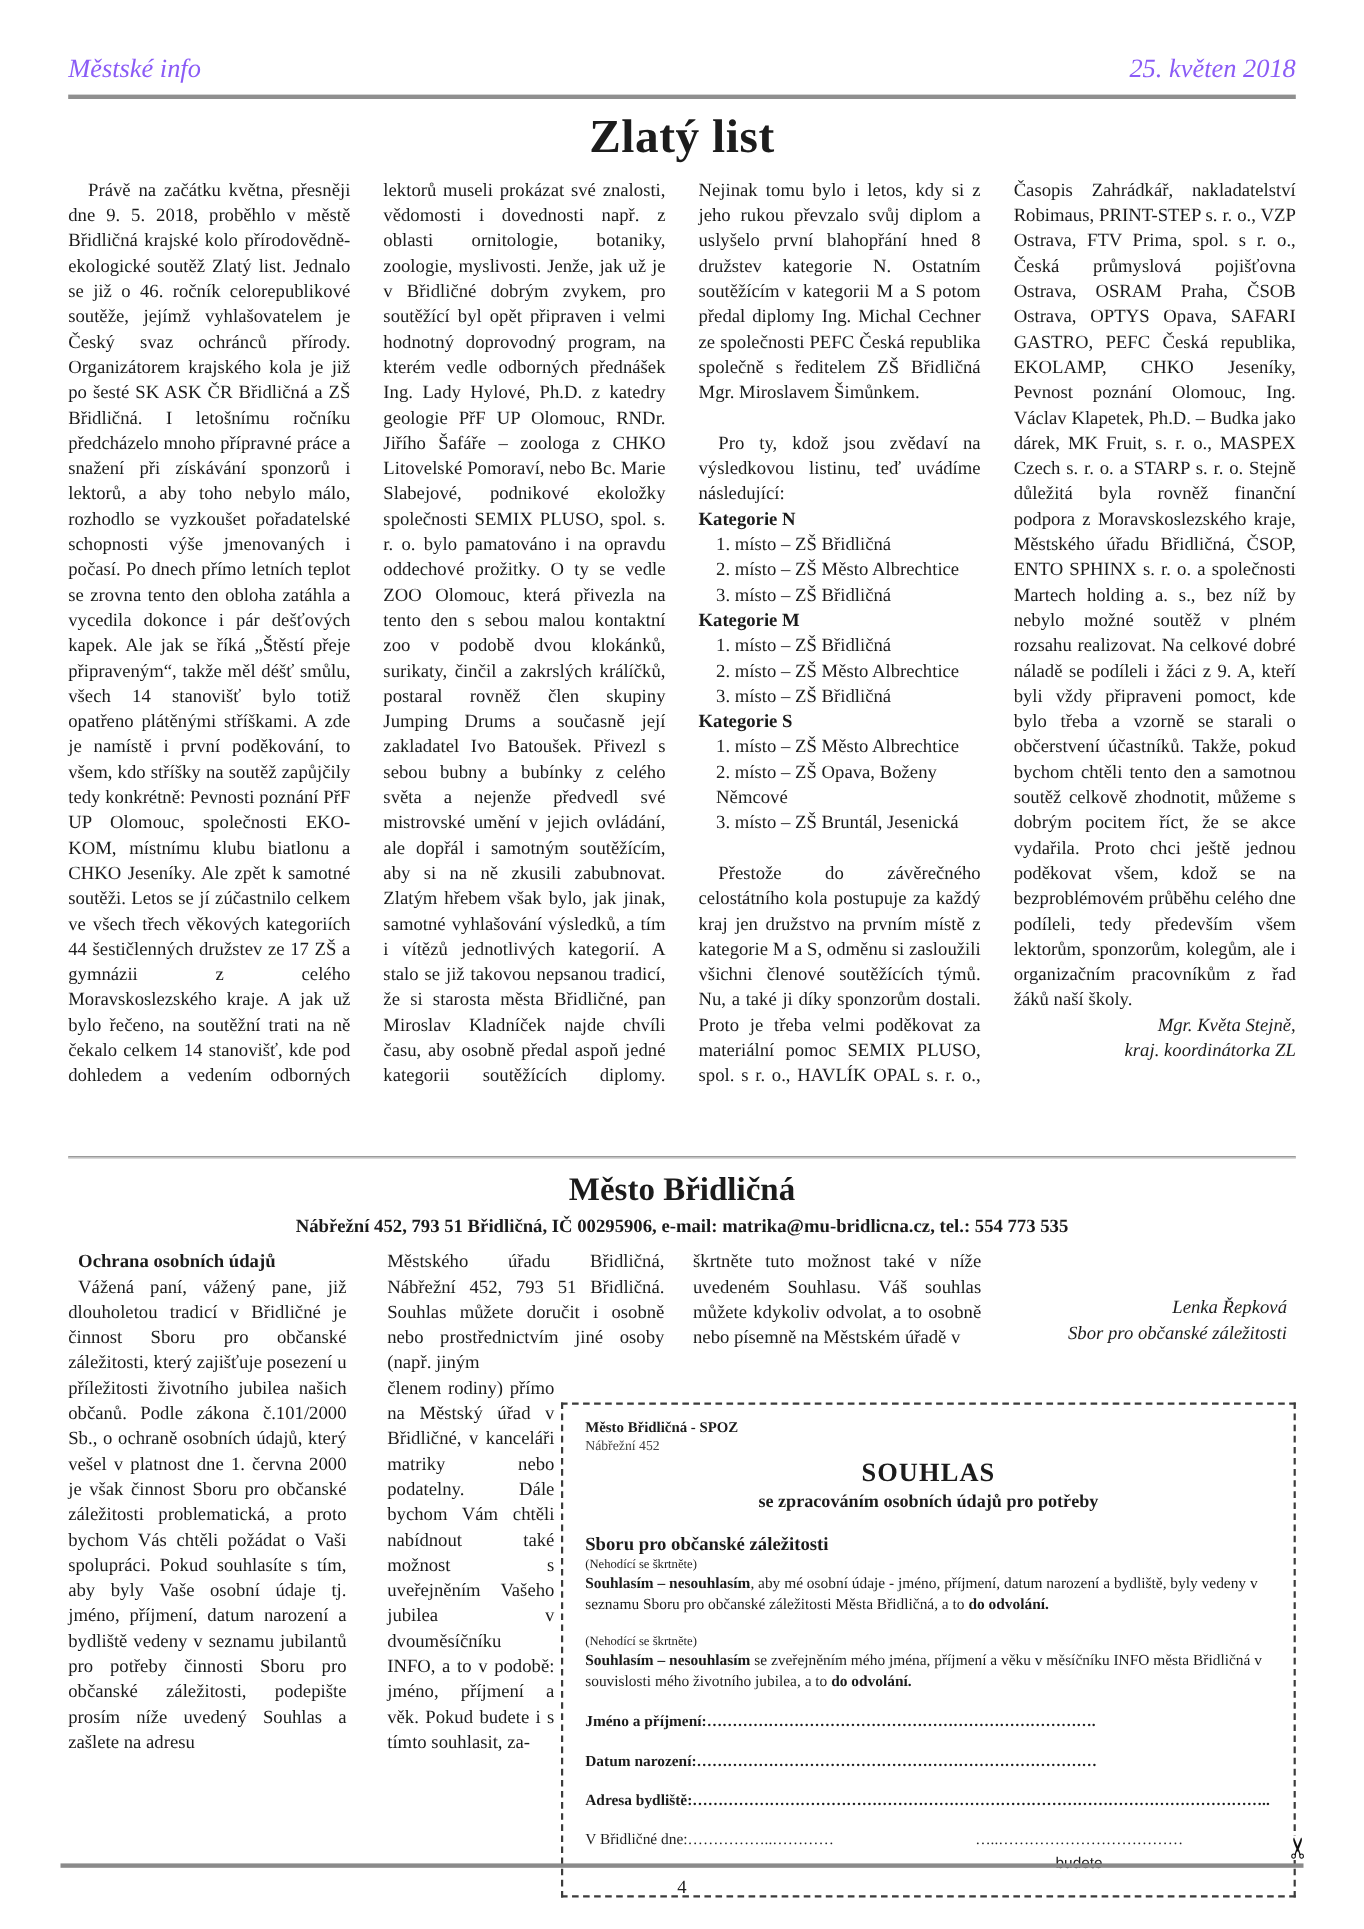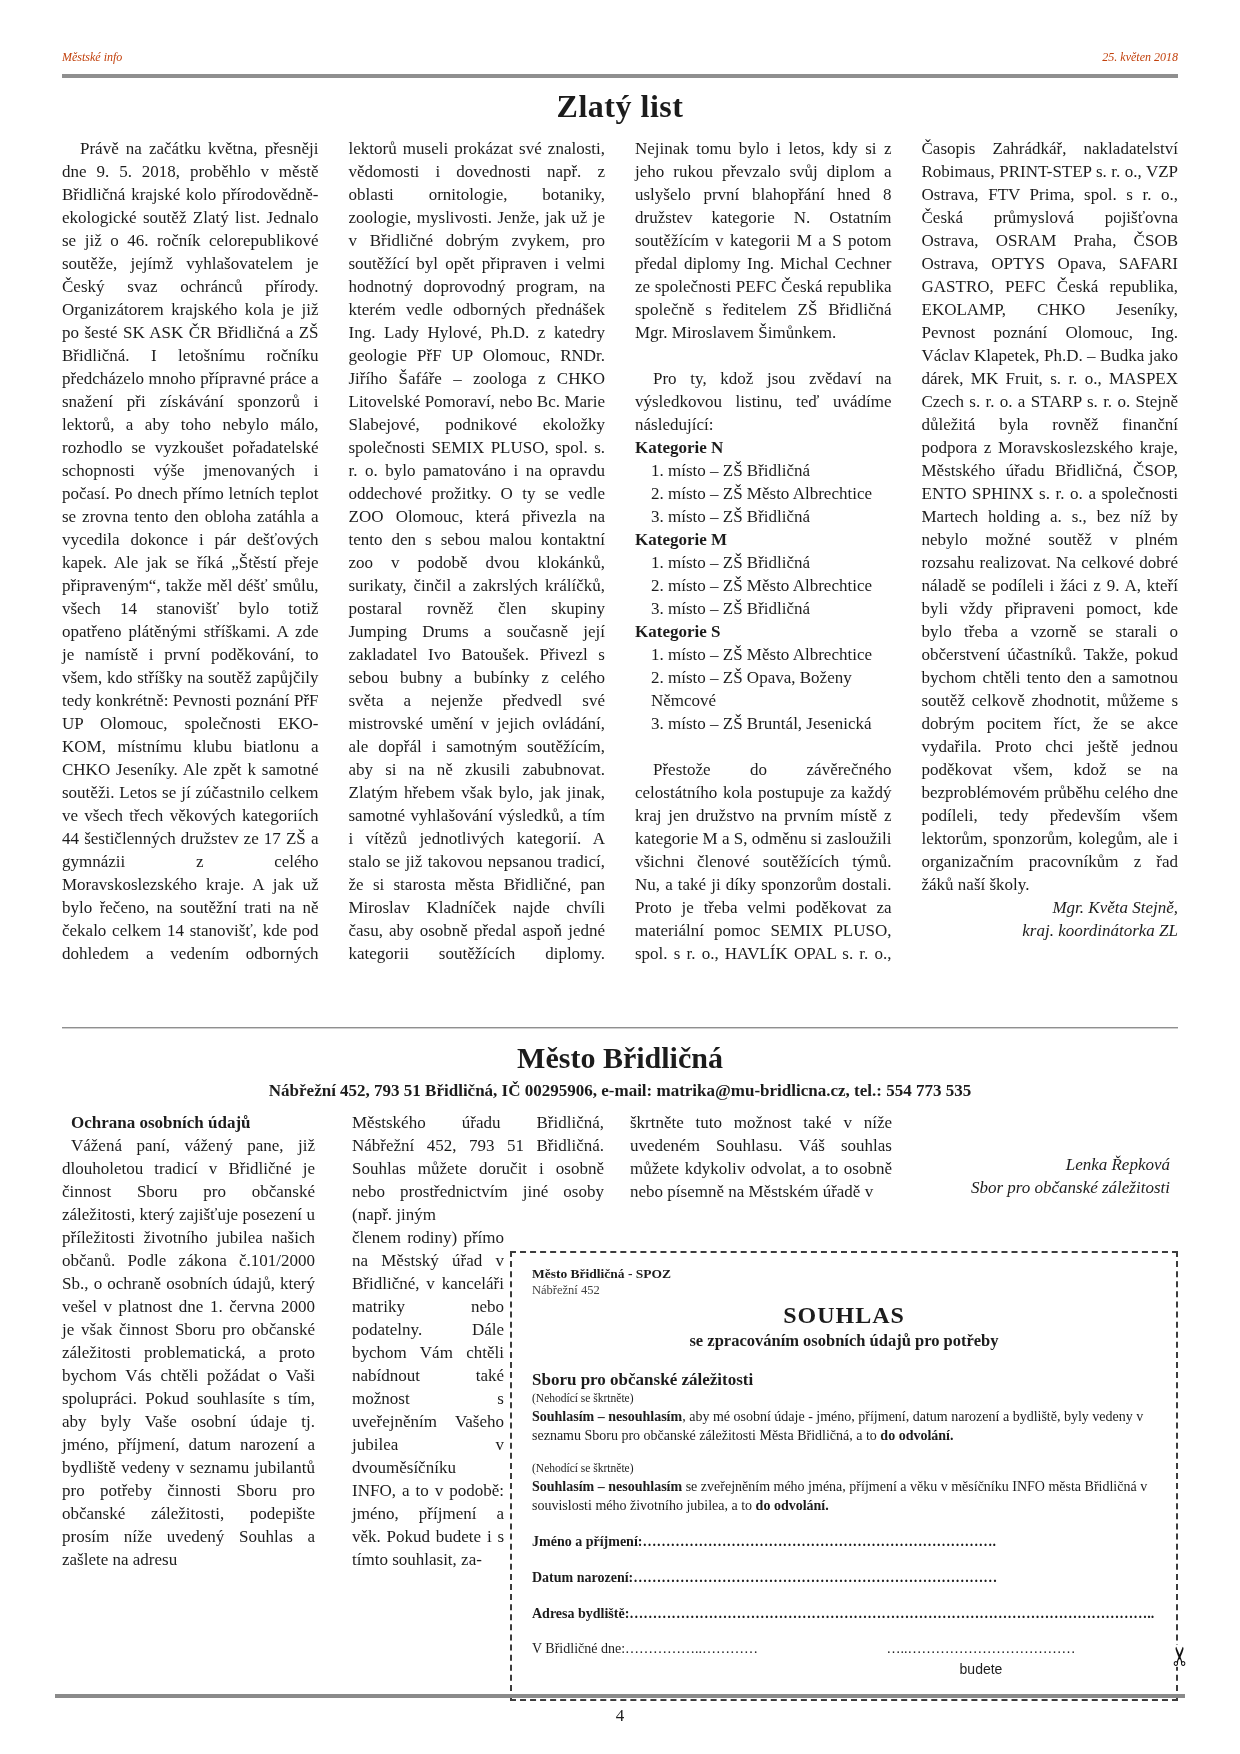--- a/index.html
+++ b/index.html
@@ -9,25 +9,25 @@
     width: 1240px; height: 1754px;
     margin: 0 auto;
     background: #ffffff;
     font-family: "Liberation Serif", "DejaVu Serif", serif;
     color: #1c1c1c;
     padding: 50px 62px 0 62px;
     overflow: hidden;
   }
   
   .masthead { display:flex; justify-content:space-between; align-items:baseline;
-    font-style: italic; font-size: 12px; color:#c2410c; }
+    font-style: italic; font-size: 24px; color:#8b5cf6; }
   .masthead-rule { height:4px; background:#8f8f8f; margin-top:9px; }
 
   
-  h1.article-title { text-align:center; font-size:32px; font-weight:bold;
+  h1.article-title { text-align:center; font-size:43px; font-weight:bold;
     margin:10px 0 12px 0; letter-spacing:0.5px; }
   .article-cols {
     column-count: 4; column-gap: 30px;
     min-height: 884px;
     font-size: 17px; line-height: 23px;
     text-align: justify;
   }
   .article-cols p { margin:0; text-indent:18px; }
   .article-cols p.spaced { margin-top:23px; }
   .res-heading { font-weight:bold; text-align:left; }

